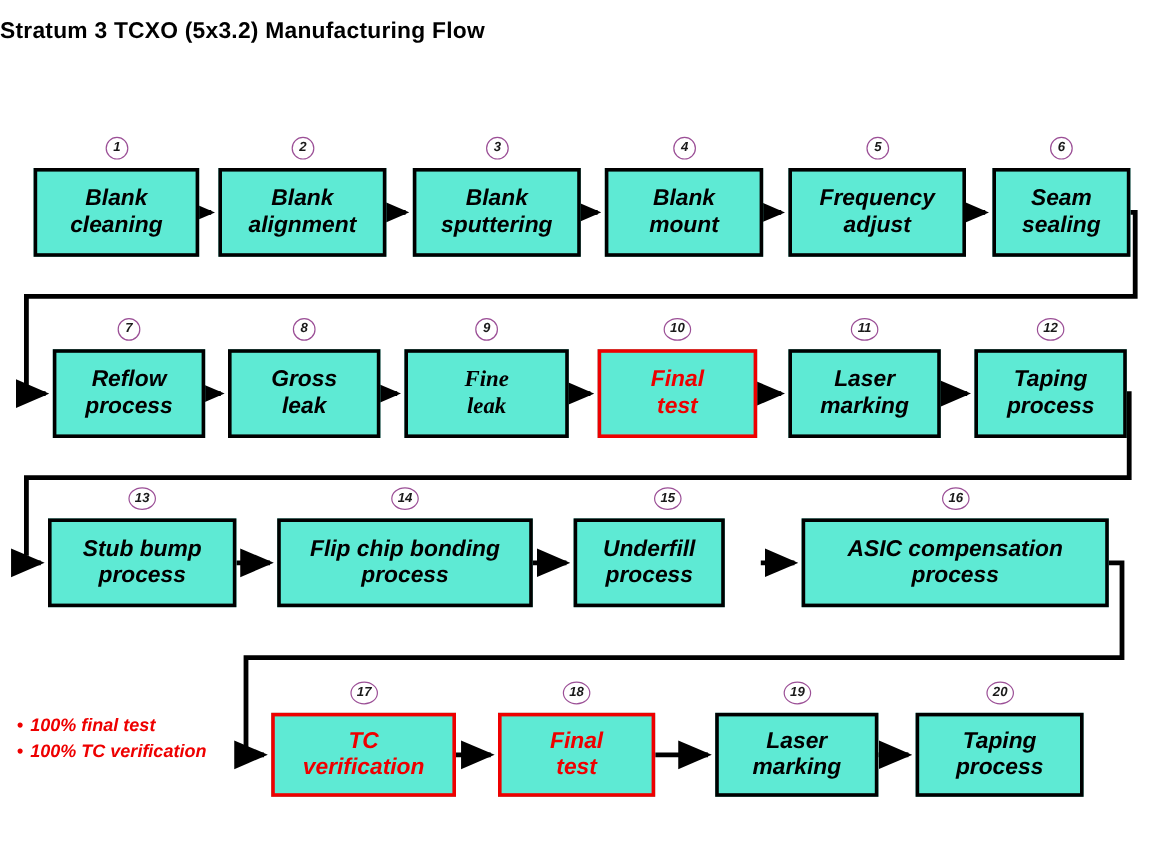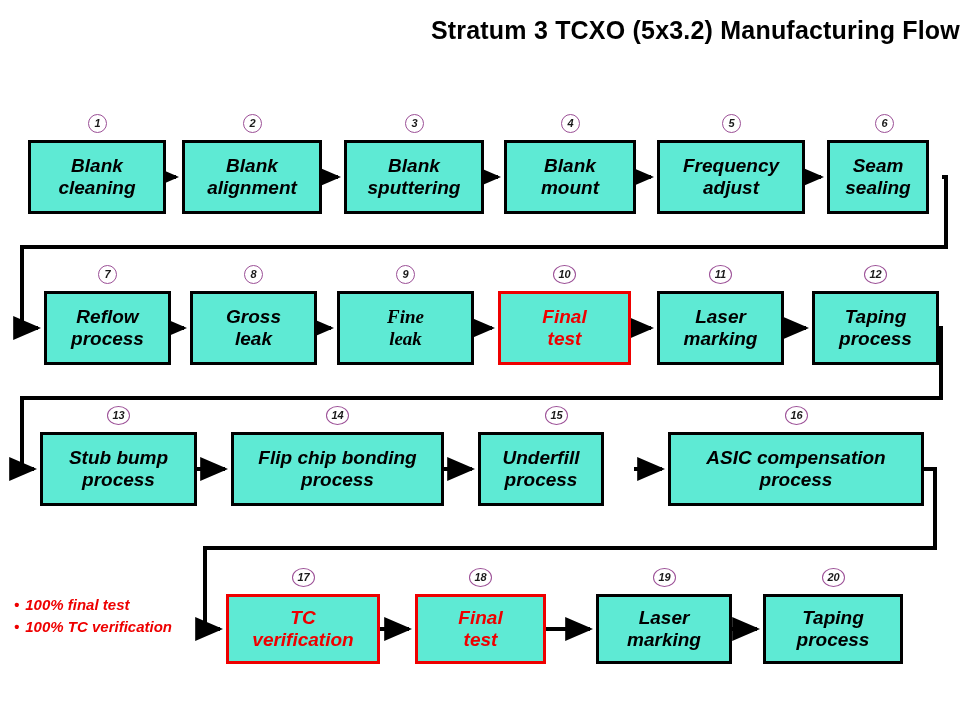--- a/index.html
+++ b/index.html
@@ -13,22 +13,22 @@
     height: 720px;
     background: #ffffff;
     overflow: hidden;
     font-family: "Liberation Sans", sans-serif;
   }
   #title {
     position: absolute;
     left: 0;
     top: 16px;
     width: 960px;
-    text-align: right;
-    font-size: 25px;
+    text-align: left;
+    font-size: 19px;
     font-weight: bold;
     color: #000000;
     letter-spacing: 0.2px;
   }
   .node {
     position: absolute;
     box-sizing: border-box;
     border: 3px solid #000000;
     background: #5eead4;
     color: #000000;
@@ -137,21 +137,21 @@
       <path d="M205,623 L205,629 L220,629" marker-end="url(#ah)"></path>
     </g>
   </svg>
 
   <div id="nodes">
       <div class="node" style="left: 28px; top: 140px; width: 138px; height: 74px;">Blank<br>cleaning</div>
       <div class="node" style="left: 182px; top: 140px; width: 140px; height: 74px;">Blank<br>alignment</div>
       <div class="node" style="left: 344px; top: 140px; width: 140px; height: 74px;">Blank<br>sputtering</div>
       <div class="node" style="left: 504px; top: 140px; width: 132px; height: 74px;">Blank<br>mount</div>
       <div class="node" style="left: 657px; top: 140px; width: 148px; height: 74px;">Frequency<br>adjust</div>
-      <div class="node" style="left: 827px; top: 140px; width: 102px; height: 74px;">Seam<br>sealing</div>
+      <div class="node" style="left: 827px; top: 140px; width: 115px; height: 74px;">Seam<br>sealing</div>
       <div class="node" style="left: 44px; top: 291px; width: 127px; height: 74px;">Reflow<br>process</div>
       <div class="node" style="left: 190px; top: 291px; width: 127px; height: 74px;">Gross<br>leak</div>
       <div class="node" style="left: 337px; top: 291px; width: 137px; height: 74px; font-family: Liberation Serif, serif;">Fine<br>leak</div>
       <div class="node red" style="left: 498px; top: 291px; width: 133px; height: 74px;">Final<br>test</div>
       <div class="node" style="left: 657px; top: 291px; width: 127px; height: 74px;">Laser<br>marking</div>
       <div class="node" style="left: 812px; top: 291px; width: 127px; height: 74px;">Taping<br>process</div>
       <div class="node" style="left: 40px; top: 432px; width: 157px; height: 74px;">Stub bump<br>process</div>
       <div class="node" style="left: 231px; top: 432px; width: 213px; height: 74px;">Flip chip bonding<br>process</div>
       <div class="node" style="left: 478px; top: 432px; width: 126px; height: 74px;">Underfill<br>process</div>
       <div class="node" style="left: 668px; top: 432px; width: 256px; height: 74px;">ASIC compensation<br>process</div>

